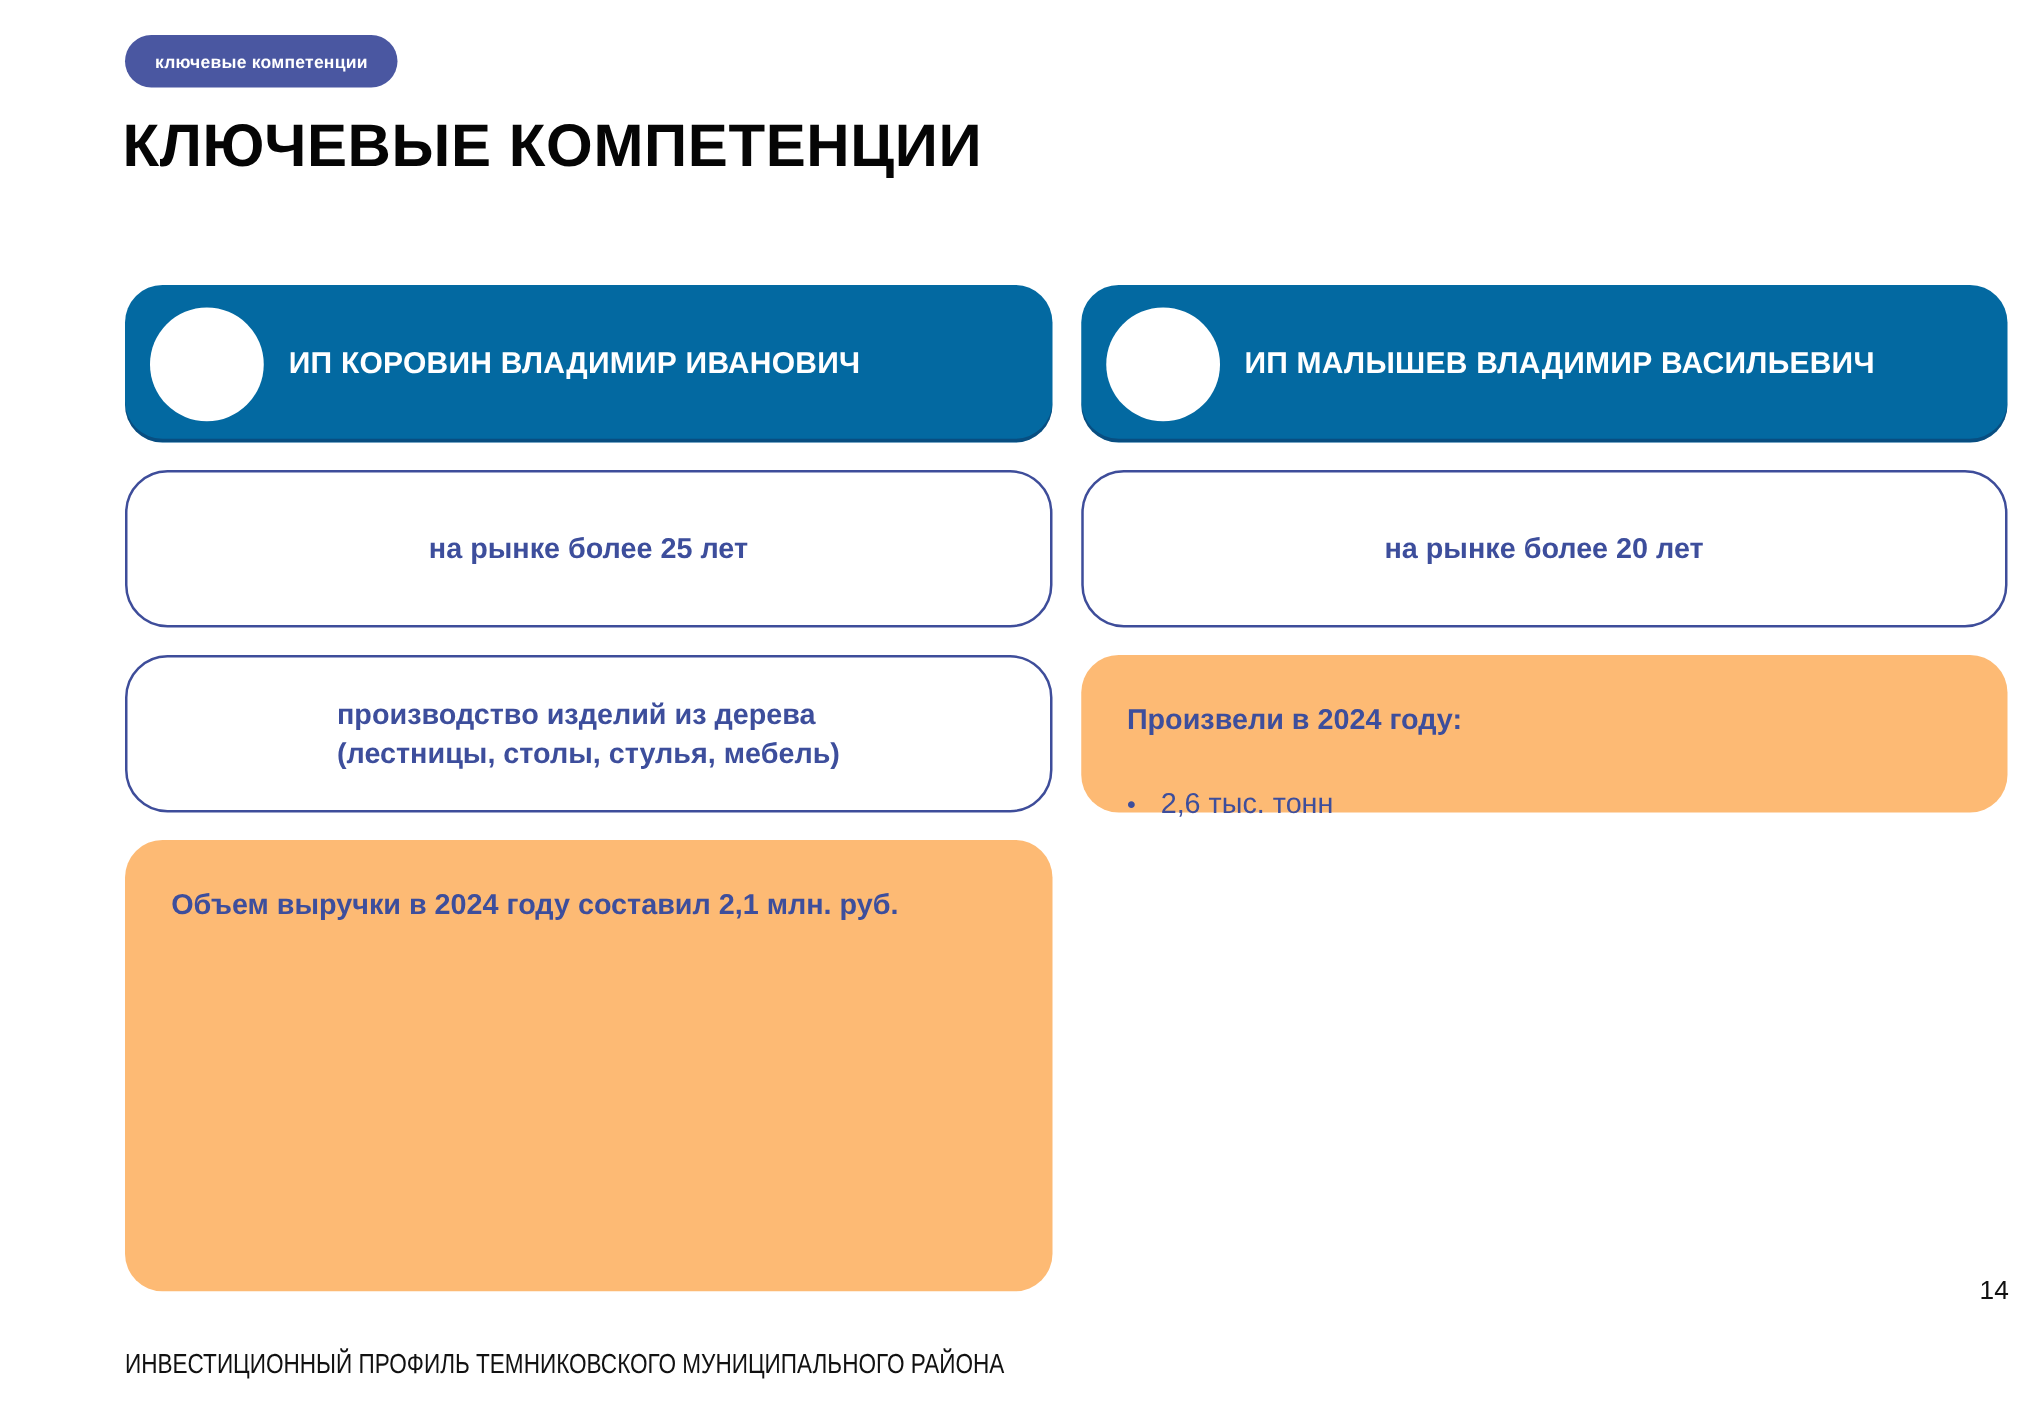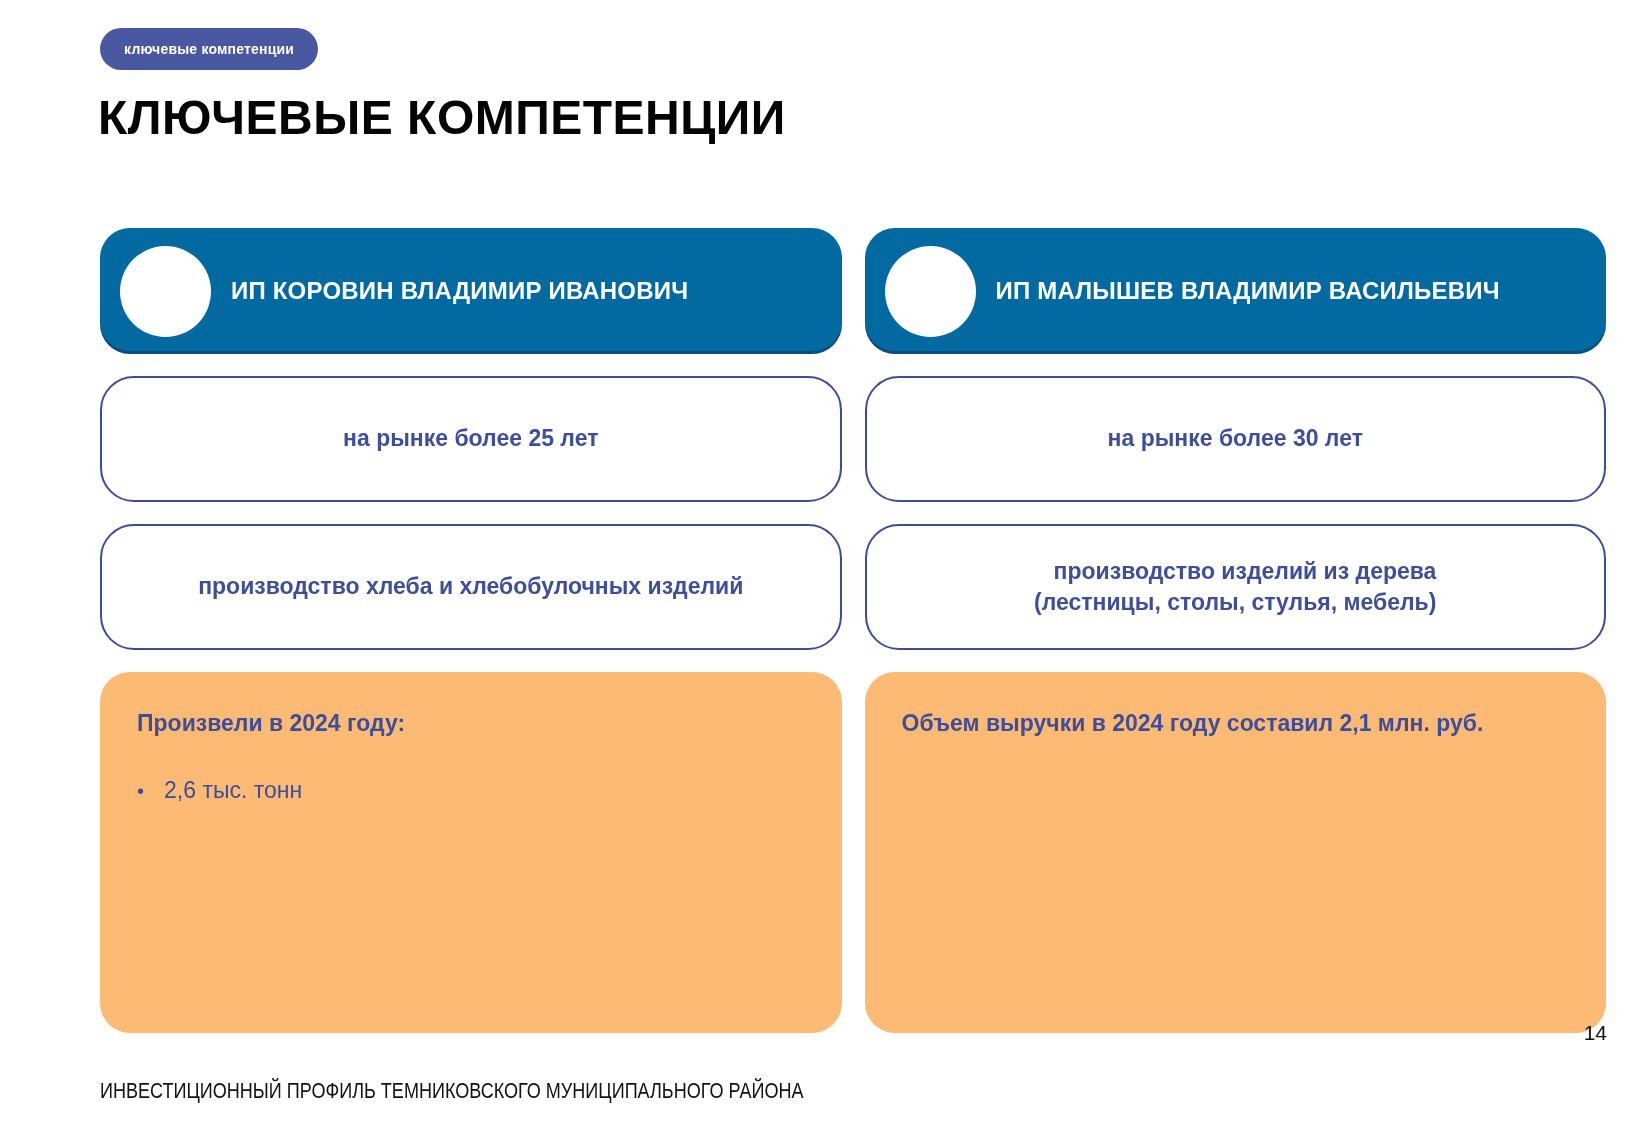--- a/index.html
+++ b/index.html
@@ -65,21 +65,21 @@
     margin-left: 20px;
     letter-spacing: 0.2px;
   }
 
   
   .outline-card {
     border: 2px solid #3E4D9A;
     border-radius: 34px;
     background: #ffffff;
     display: flex; align-items: center; justify-content: center;
-    text-align: right;
+    text-align: left;
     padding: 0 40px;
   }
   .outline-card span {
     color: #3D4E9C; font-size: 23px; font-weight: bold;
     white-space: pre-line;
     line-height: 1.35;
   }
 
   
   .gray-card {
@@ -134,26 +134,23 @@
     </div>
     <div class="card header-card">
       <div class="avatar"></div>
       <div class="header-name">ИП МАЛЫШЕВ ВЛАДИМИР ВАСИЛЬЕВИЧ</div>
     </div>
 
     <div class="card outline-card">
       <span>на рынке более 25 лет</span>
     </div>
     <div class="card outline-card">
-      <span>на рынке более 30 лет</span>
+      <span>на рынке более 20 лет</span>
     </div>
 
-    <div class="card outline-card">
-      <span>производство хлеба и хлебобулочных изделий</span>
-    </div>
     <div class="card outline-card">
       <span>производство изделий из дерева
 (лестницы, столы, стулья, мебель)</span>
     </div>
 
     <div class="card gray-card">
       <div class="stats-title">Произвели в 2024 году:</div>
       <ul class="stats-list">
         <li>2,6 тыс. тонн</li>
       </ul>

